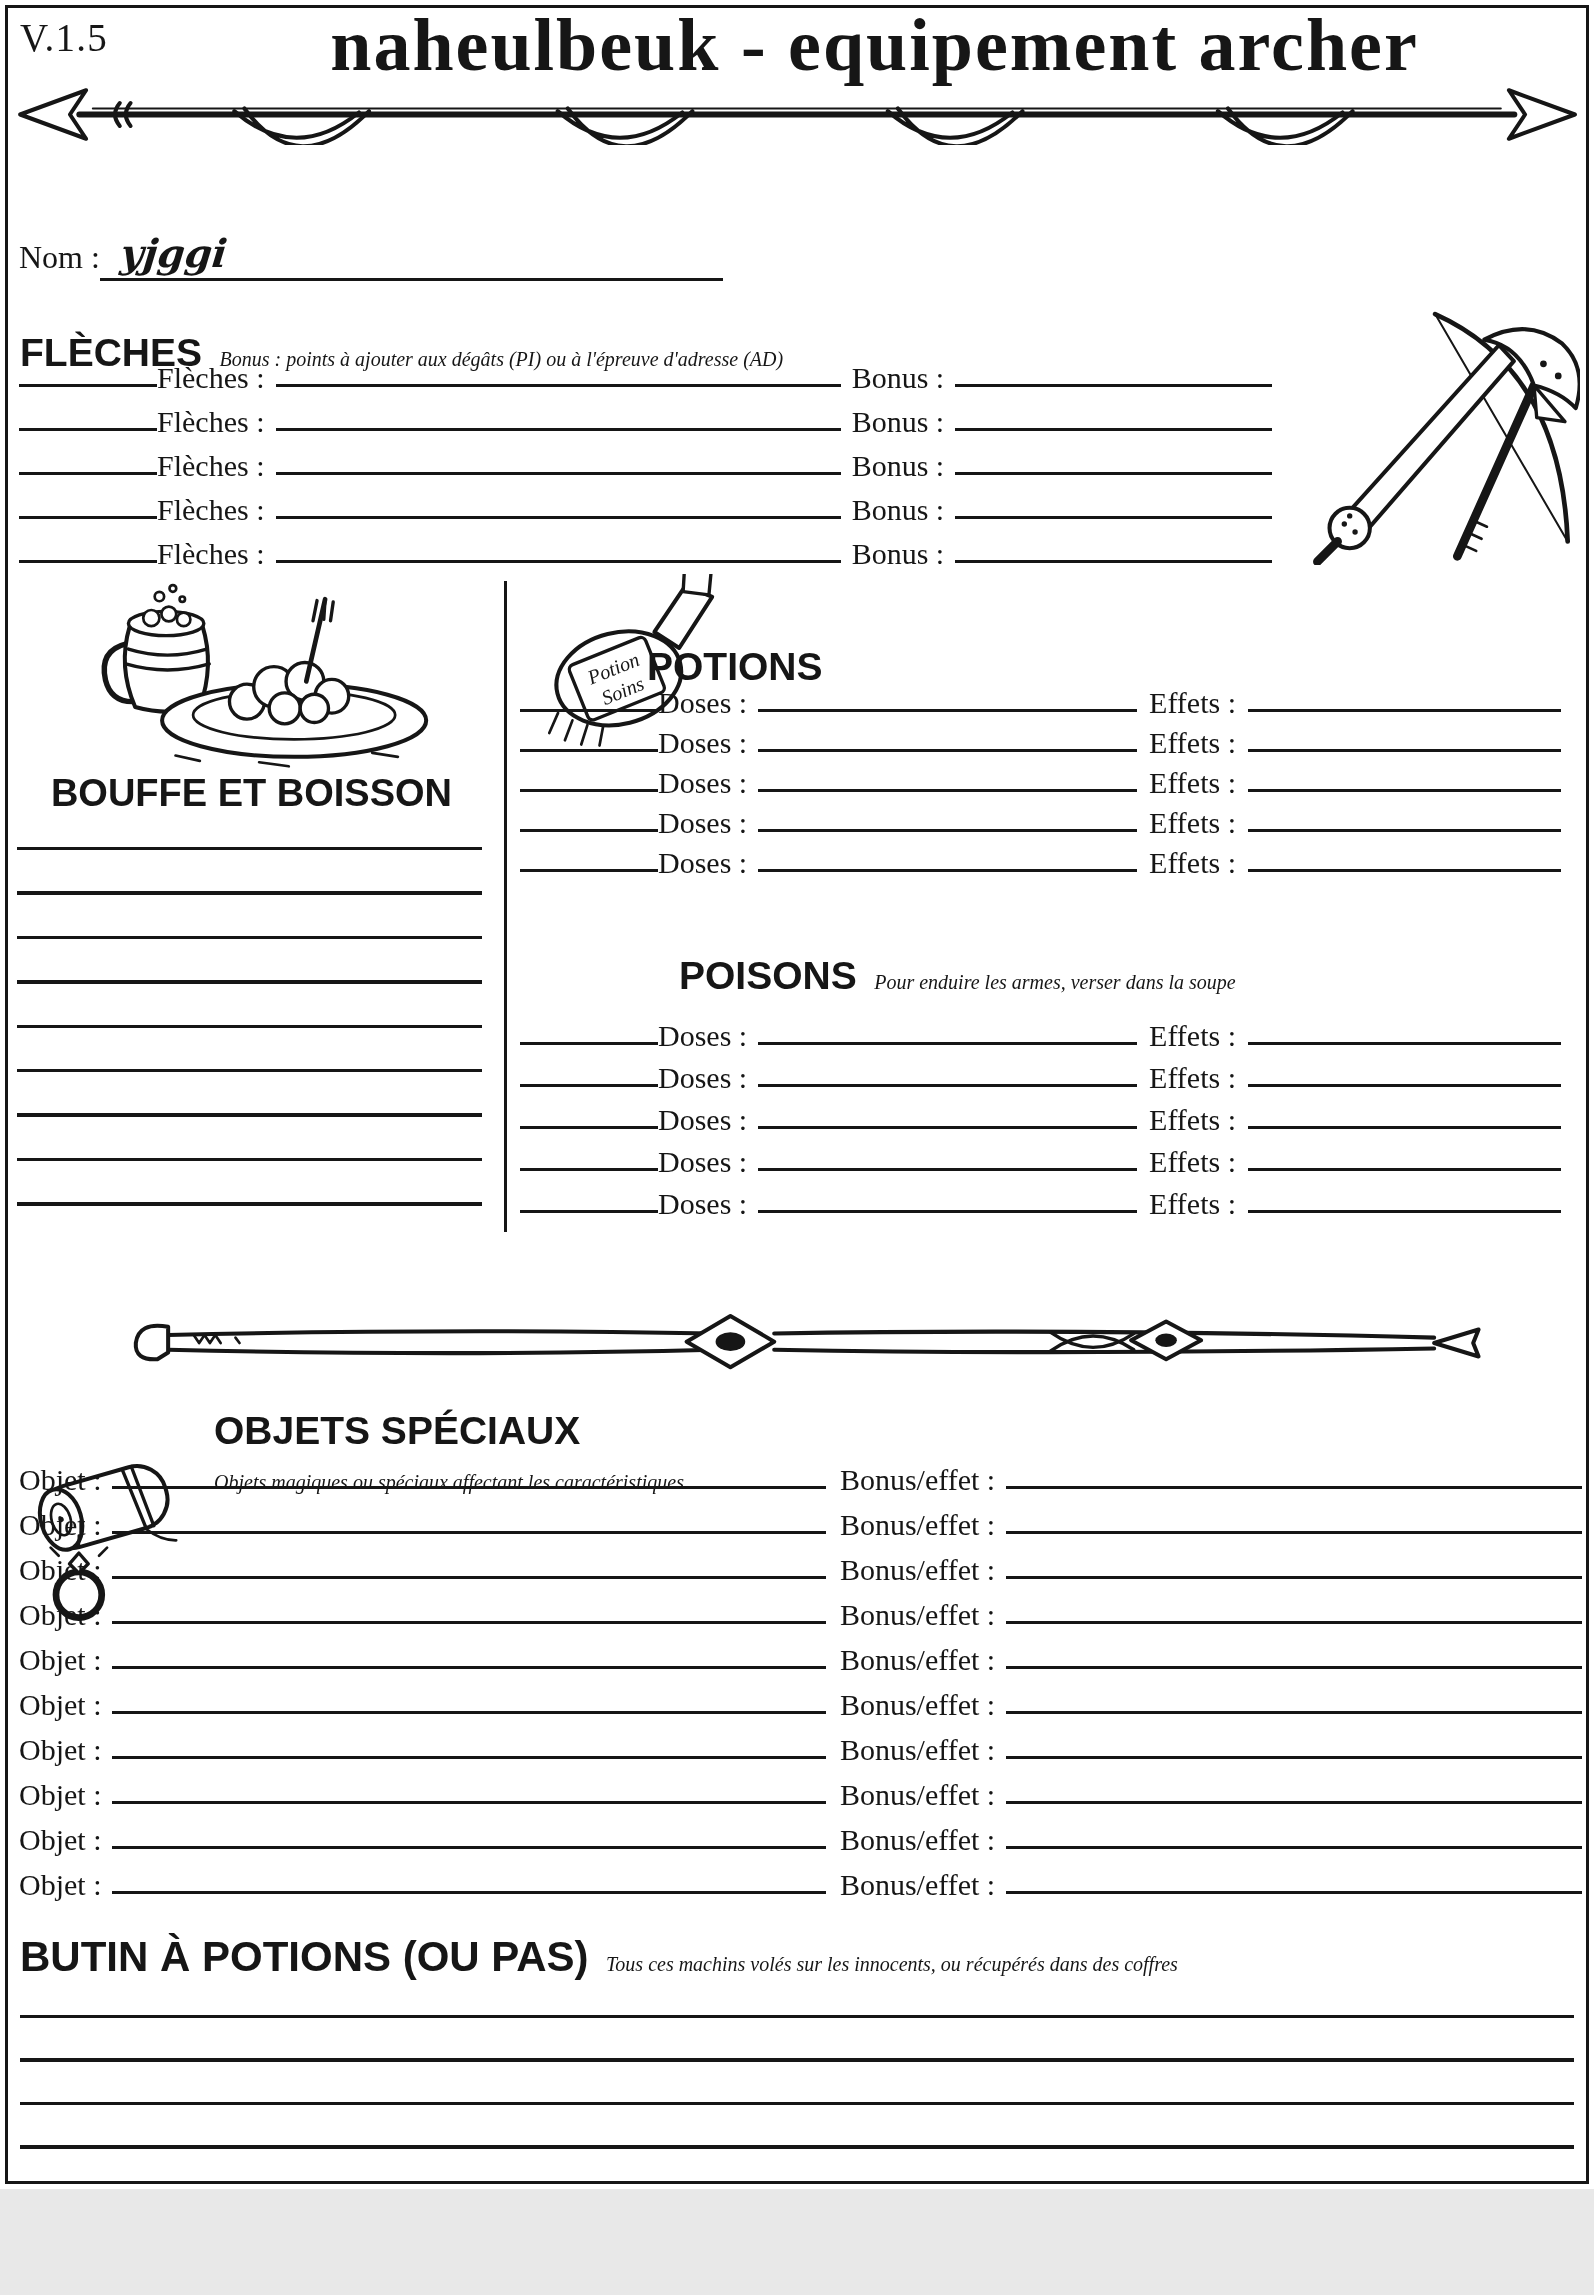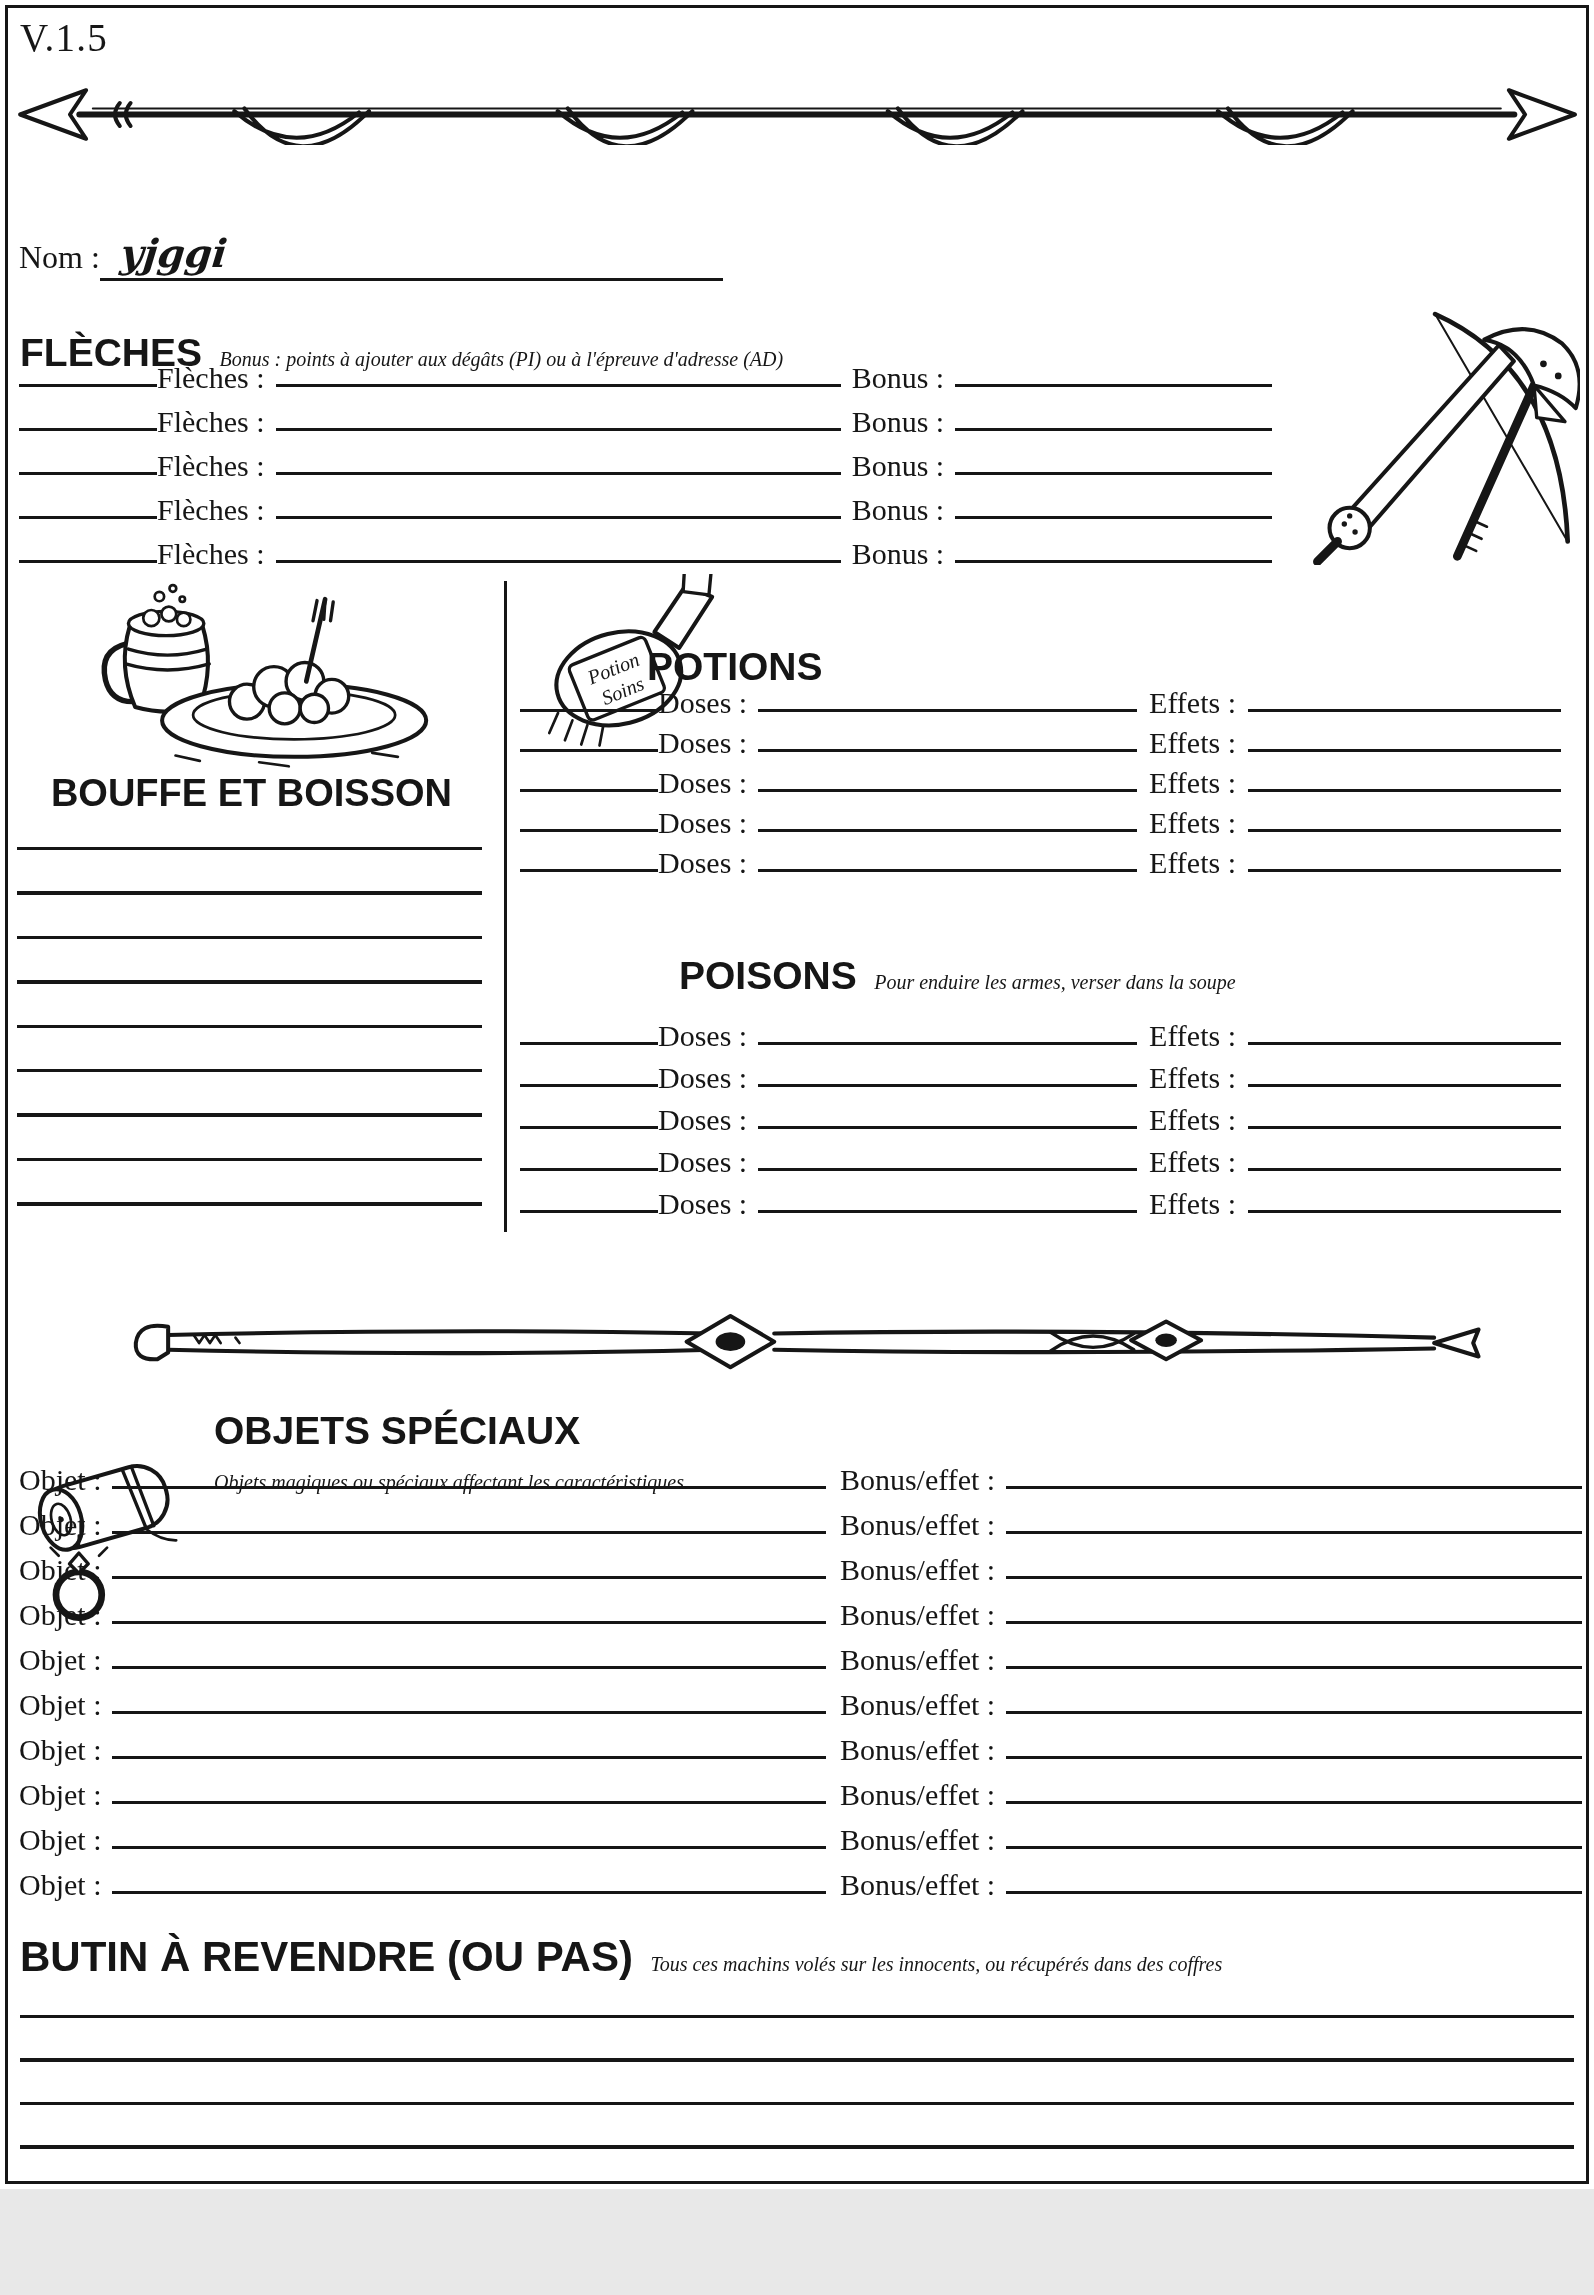--- a/index.html
+++ b/index.html
@@ -75,20 +75,21 @@
   svg .fill{fill:#161616;stroke:none;}
   svg text{font-family:"Liberation Serif",serif;font-style:italic;fill:#161616;}
 </style>
 </head>
 <body>
 
 <div class="page">
   <div class="frame"></div>
 
   <div class="abs version">V.1.5</div>
+  <div class="abs title">Naheulbeuk - Equipement Archer</div>
 
   <svg class="abs" style="left:12px;top:84px;" width="1571" height="61" viewBox="0 0 2332 90">
     <path class="s" stroke-width="9" d="M100 45 H2230"></path>
     <path class="s" stroke-width="3" d="M120 36 H2210"></path>
     <path class="sf" stroke-width="6" d="M12 45 L110 9 L86 45 L110 81 Z"></path>
     <path class="sf" stroke-width="6" d="M2320 45 L2222 9 L2246 45 L2222 81 Z"></path>
     <path class="s" stroke-width="6" d="M160 28 q-14 17 0 34 M176 28 q-14 17 0 34"></path>
     <path class="s" stroke-width="6" d="M330 40 Q 420 118 515 42 M345 36 Q 425 146 530 40"></path>
     <path class="s" stroke-width="6" d="M810 40 Q 900 118 995 42 M825 36 Q 905 146 1010 40"></path>
     <path class="s" stroke-width="6" d="M1300 40 Q 1390 118 1485 42 M1315 36 Q 1395 146 1500 40"></path>
@@ -407,21 +408,21 @@
 
       <div class="row">
         <span class="lbl">Objet :</span>
         <div class="ln grow"></div>
         <span class="lbl">Bonus/effet :</span>
         <div class="ln bonus"></div>
       </div>
     </div>
 
   <div class="abs headrow butin-head">
-    <span class="h1">BUTIN À REVENDRE (OU PAS)</span>
+    <span class="h1">BUTIN À POTIONS (OU PAS)</span>
     <span class="sub">Tous ces machins volés sur les innocents, ou récupérés dans des coffres</span>
   </div>
   <div class="abs rows butin-lines">
 
   <div class="ln"></div>
       <div class="ln"></div>
       <div class="ln"></div>
       <div class="ln"></div>
       <div class="ln"></div>
       <div class="ln"></div>

